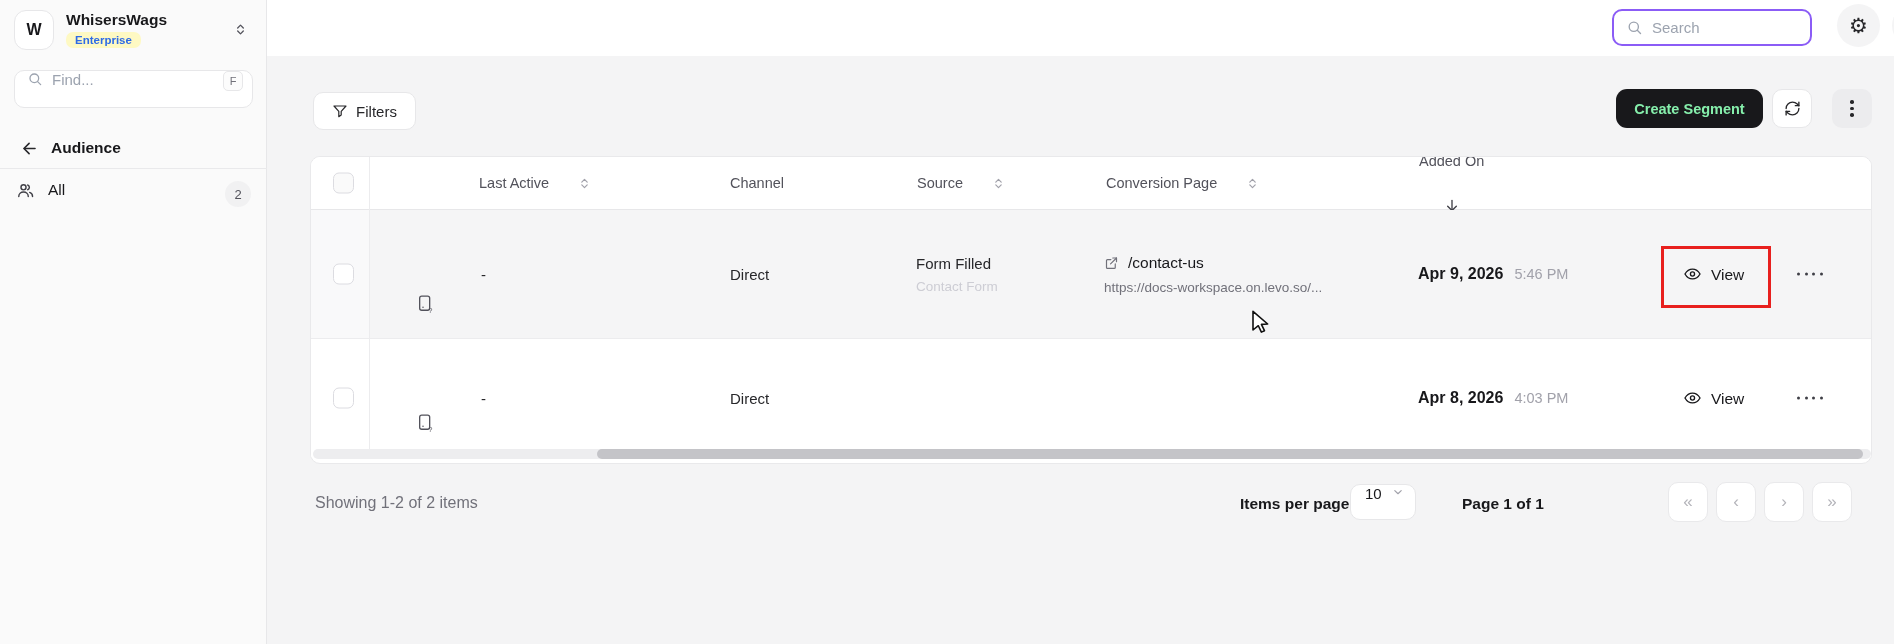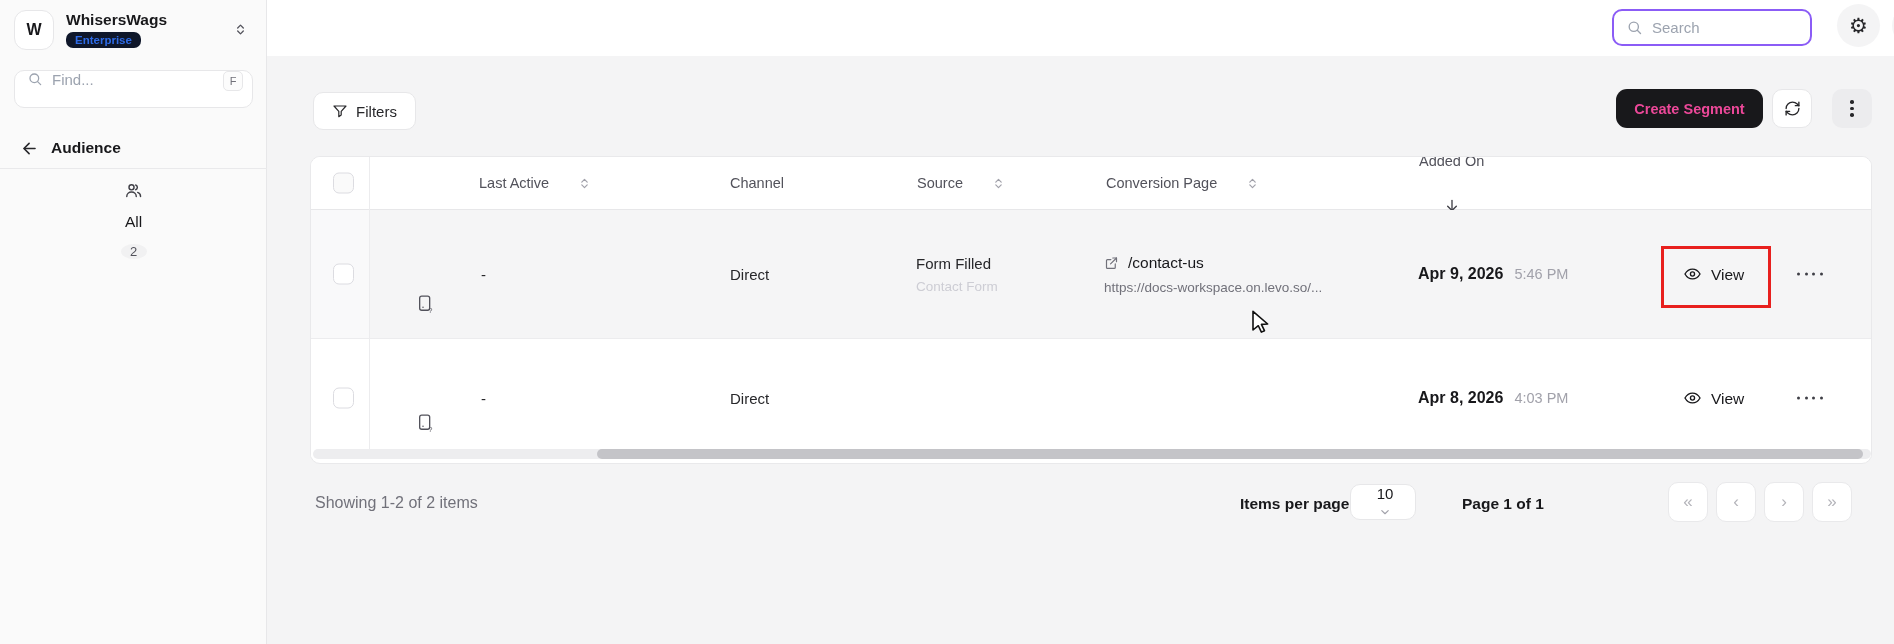--- a/index.html
+++ b/index.html
@@ -7,36 +7,36 @@
   body { font-family:"Liberation Sans","DejaVu Sans",sans-serif; background:#f4f4f5; color:#18181b; position:relative; }
   svg { display:block; }
   .abs { position:absolute; }
 
   
   .topbar { left:267px; top:0; width:1627px; height:56px; background:#ffffff; }
   .searchbox { left:1345px; top:9px; width:200px; height:37px; background:#fff; border:2px solid #8b5cf6; border-radius:10px; display:flex; align-items:center; padding:0 12px; gap:9px; }
   .searchbox input { border:none; outline:none; background:transparent; font:15px "Liberation Sans",sans-serif; color:#18181b; width:100%; }
   .searchbox input::placeholder { color:#9ca3af; }
   .circlebtn { width:43px; height:43px; border-radius:50%; background:#f4f4f5; display:flex; align-items:center; justify-content:center; top:4px; cursor:pointer; }
-  .btn-dark { background:#18181b; color:#ec4899; border-radius:11px; display:flex; align-items:center; justify-content:center; font-weight:600; cursor:pointer; }
+  .btn-dark { background:#18181b; color:#86efac; border-radius:11px; display:flex; align-items:center; justify-content:center; font-weight:600; cursor:pointer; }
 
   
   .sidebar { left:0; top:0; width:267px; height:644px; background:#fafafa; border-right:1px solid #e7e7e9; }
   .avatar { left:14px; top:10px; width:40px; height:40px; background:#fff; border:1px solid #e7e7e9; border-radius:12px; display:flex; align-items:center; justify-content:center; font-size:16px; font-weight:700; }
   .wsname { left:66px; top:11px; font-size:15.5px; font-weight:700; }
-  .wsbadge { left:66px; top:32px; background:#0f172a; color:#2e6be6; font-size:11.5px; font-weight:600; padding:2px 9px; border-radius:7px; }
+  .wsbadge { left:66px; top:32px; background:#fef9c3; color:#2e6be6; font-size:11.5px; font-weight:600; padding:2px 9px; border-radius:7px; }
   .selector { left:228px; top:17px; width:24px; height:24px; display:flex; align-items:center; justify-content:center; cursor:pointer; }
   .findbox { left:14px; top:70px; width:239px; height:38px; background:#fff; border:1px solid #e7e7e9; border-radius:10px; display:flex; align-items:flex-start; padding:0 9px 0 12px; gap:9px; }
   .findbox input { border:none; outline:none; background:transparent; font:15px "Liberation Sans",sans-serif; width:100%; color:#18181b; }
   .findbox input::placeholder { color:#9ca3af; }
   .fkey { min-width:20px; height:20px; border:1px solid #e7e7e9; background:#fcfcfc; border-radius:5px; font-size:11px; color:#71717a; display:flex; align-items:center; justify-content:center; }
   .secthead { left:0; top:132px; width:267px; height:32px; display:flex; align-items:center; padding-left:20px; gap:12px; }
   .secthead .t { font-size:15.5px; font-weight:600; }
   .sidediv { left:0; top:168px; width:267px; height:1px; background:#e9e9eb; }
-  .navitem { left:0; top:181px; width:267px; height:44px; display:flex; align-items:center; padding:0 16px; gap:13px; cursor:pointer;flex-direction:column; }
+  .navitem { left:0; top:181px; width:267px; height:44px; display:flex; align-items:flex-start; padding:0 16px; gap:13px; cursor:pointer; }
   .navitem .lbl { font-size:15.5px; font-weight:500; flex:1; }
   .countbadge { width:26px; height:26px; border-radius:50%; background:#f1f1f2; color:#52525b; font-size:13px; display:flex; align-items:center; justify-content:center; }
 
   
   .filtersbtn { left:313px; top:92px; width:103px; height:38px; background:#fff; border:1px solid #e7e7e9; border-radius:10px; display:flex; align-items:center; justify-content:center; gap:8px; font-size:15px; font-weight:500; color:#27272a; cursor:pointer; }
   .createseg { left:1616px; top:89px; width:147px; height:39px; font-size:14.5px; }
   .refreshbtn { left:1772px; top:89px; width:40px; height:39px; background:#fff; border:1px solid #e7e7e9; border-radius:10px; display:flex; align-items:center; justify-content:center; cursor:pointer; }
   .kebabbtn { left:1832px; top:89px; width:40px; height:39px; background:#ececee; border-radius:10px; display:flex; flex-direction:column; align-items:center; justify-content:center; gap:3px; cursor:pointer; }
   .kdot { width:3.5px; height:3.5px; border-radius:50%; background:#27272a; }
 
@@ -66,21 +66,21 @@
   .morebtn { position:absolute; left:1486px; top:50%; transform:translateY(-50%); display:flex; gap:4.5px; cursor:pointer; }
   .mdot { width:3px; height:3px; border-radius:50%; background:#3f3f46; }
   .devicon { position:absolute; left:106px; }
   .redbox { position:absolute; left:1350px; top:36px; width:110px; height:62px; border:3px solid #e8201e; pointer-events:none; }
   .hscroll { position:absolute; left:2px; top:292px; width:1558px; height:10px; background:#ededef; border-radius:6px; }
   .hthumb { position:absolute; left:284px; top:0; width:1266px; height:10px; background:#c4c4c8; border-radius:6px; cursor:pointer; }
 
   
   .showing { left:315px; top:494px; font-size:16px; color:#71717a; }
   .ipplabel { left:1240px; top:495px; font-size:15.5px; font-weight:600; color:#18181b; }
-  .ippselect { left:1350px; top:484px; width:66px; height:36px; background:#fff; border:1px solid #e7e7e9; border-radius:10px; display:flex; align-items:center; justify-content:space-between; padding:0 10px 0 14px; cursor:pointer;flex-direction:column; }
+  .ippselect { left:1350px; top:484px; width:66px; height:36px; background:#fff; border:1px solid #e7e7e9; border-radius:10px; display:flex; align-items:flex-start; justify-content:space-between; padding:0 10px 0 14px; cursor:pointer; }
   .ippselect .v { font-size:15px; font-weight:500; }
   .pagestatus { left:1462px; top:495px; font-size:15.5px; font-weight:600; color:#18181b; }
   .pgbtn { top:482px; width:40px; height:40px; background:#fff; border:1px solid #e9e9eb; border-radius:10px; display:flex; align-items:center; justify-content:center; color:#b4b4ba; font-size:17px; cursor:pointer; }
 </style>
 </head>
 <body>
 
 <div class="abs topbar">
   <div class="abs searchbox">
     <span>

